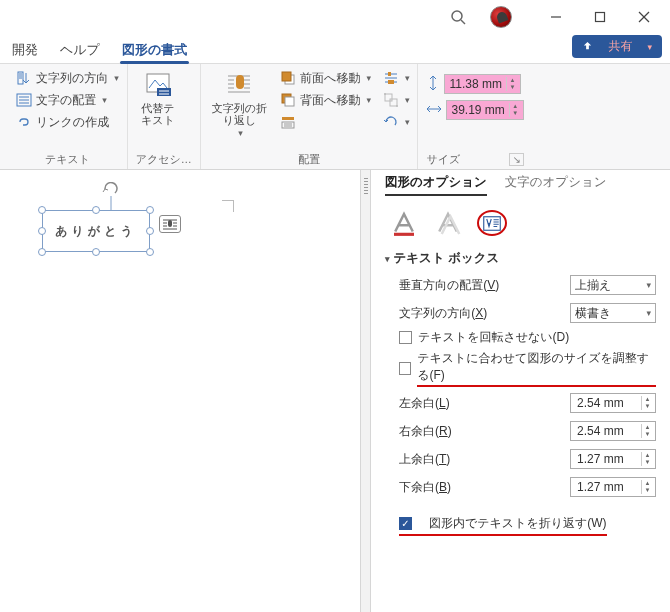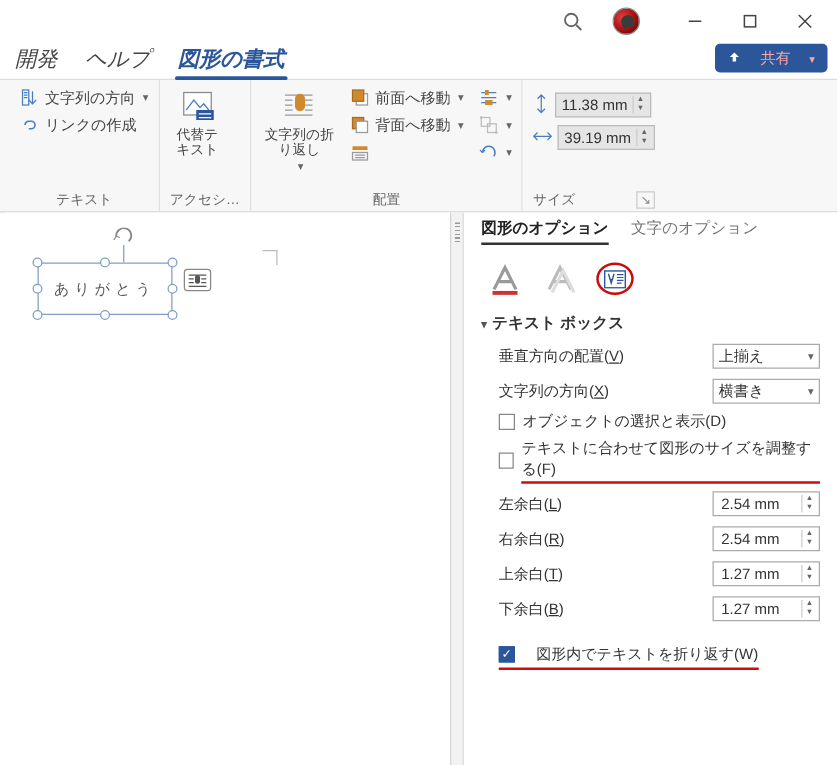--- a/index.html
+++ b/index.html
@@ -6,43 +6,43 @@
   body { width: 670px; height: 612px; background: #fff; font-size: 12px; color: #333; overflow: hidden; position: relative; }
 
   .titlebar { height: 34px; display: flex; justify-content: flex-end; align-items: center; padding: 0 4px; }
   .titlebar .search { width: 16px; height: 16px; margin-right: 24px; }
   .titlebar .avatar { width: 22px; height: 22px; border-radius: 50%; background: radial-gradient(circle at 35% 35%, #e04040 0%, #9e0b0b 60%, #5a0606 100%); margin-right: 22px; border: 1px solid #888; position: relative; }
   .titlebar .avatar::after { content:""; position:absolute; left:6px; top:5px; width:10px; height:10px; background:#3b3b3b; border-radius:50% 50% 0 0; transform: rotate(-20deg);}
   .winbtn { width: 44px; height: 30px; display: inline-flex; align-items: center; justify-content: center; color:#444; }
   .winbtn svg { width: 12px; height: 12px; }
 
   .tabs { height: 30px; display: flex; align-items: flex-end; padding: 0 10px; gap: 18px; border-bottom: 1px solid #ddd; position: relative; }
-  .tab { font-size: 17px; padding: 4px 2px; color: #444; font-style: italic; }
+  .tab { font-size: 13px; padding: 4px 2px; color: #444; }
   .tab.active { color: #2b579a; font-weight: 600; position: relative; }
   .tab.active::after { content:""; position:absolute; left:0; right:0; bottom:-1px; height:3px; background:#2b579a; border-radius:2px; }
   .sharebtn { position: absolute; right: 8px; top: 1px; background:#2b579a; color:#fca5a5; font-size:12px; padding:3px 10px; border-radius:4px; display:flex; align-items:center; gap:15px;}
   .sharebtn svg { width:11px; height:11px; fill:#fff; }
 
   .ribbon { height: 106px; background: #f7f7f8; border-bottom: 1px solid #d6d6d6; display:flex; }
   .ribbon-gap { width: 8px; flex: 0 0 8px; }
   .rgroup { border-right: 1px solid #e1e1e1; padding: 4px 8px 2px 8px; display:flex; flex-direction:column; justify-content:space-between; }
   .rgroup .label { text-align:center; font-size:11px; color:#666; margin-top:2px;}
   .rgroup .body { display:flex; gap:6px; align-items:flex-start; flex:1; }
   .vbtn { display:flex; flex-direction:column; align-items:center; gap:2px; padding:2px 3px; font-size:11px; color:#444; min-width:44px;}
   .vbtn .ic { width:30px; height:30px; display:flex; align-items:center; justify-content:center; }
   .minrow { display:flex; align-items:center; gap:4px; font-size:12px; color:#444; padding:1px 0; height:20px; }
   .minrow .ic { width:16px; height:16px; }
   .drop::after { content:"▾"; font-size:9px; color:#666; margin-left:2px; }
 
-  .numinput { display:flex; align-items:center; background:#e5e5e5; border:1px solid #bbb; height:20px; padding:0 2px 0 4px; gap:4px; }
+  .numinput { display:flex; align-items:center; background:#f9a8d4; border:1px solid #bbb; height:20px; padding:0 2px 0 4px; gap:4px; }
   .numinput .val { font-size:12px; min-width:48px; }
   .spinner { display:flex; flex-direction:column; width:12px; }
   .spinner span { font-size:6px; color:#666; line-height:7px; text-align:center; border-left:1px solid #ccc;}
 
-  .workspace { position:absolute; top:170px; left:4px; width:360px; height:442px; background:#fff; border-top:0; }
+  .workspace { position:absolute; top:170px; left:16px; width:360px; height:442px; background:#fff; border-top:0;font-weight:bold; }
   .canvas { position:absolute; left:26px; top:40px; }
   .rot-handle { position:absolute; left:60px; top:-28px; }
   .shapebox { position:relative; width:108px; height:42px; border:1px solid #7f9ec7; background:#fff; display:flex; align-items:center; justify-content:center; }
   .shapebox .txt { font-size:12px; color:#555; letter-spacing:4px; }
   .handle { position:absolute; width:8px; height:8px; background:#fff; border:1px solid #7f9ec7; border-radius:50%; }
   .h-nw{left:-5px;top:-5px;} .h-n{left:50%;top:-5px;margin-left:-4px;} .h-ne{right:-5px;top:-5px;}
   .h-w{left:-5px;top:50%;margin-top:-4px;} .h-e{right:-5px;top:50%;margin-top:-4px;}
   .h-sw{left:-5px;bottom:-5px;} .h-s{left:50%;bottom:-5px;margin-left:-4px;} .h-se{right:-5px;bottom:-5px;}
   .layout-badge { position:absolute; right:-32px; top:4px; width:22px; height:18px; border:1px solid #888; border-radius:3px; display:flex; align-items:center; justify-content:center; background:#fff;}
   .layout-badge svg { width:16px; height:12px;}
@@ -131,20 +131,27 @@
   <div class="rgroup">
     <div class="body" style="flex-direction:column; gap:2px;">
       <div class="minrow drop">
         <span class="ic"><svg viewBox="0 0 16 16">
               <rect x="2" y="2" width="5" height="12" fill="none" stroke="#4a7fbf"></rect>
               <path d="M3 4h3M3 6h3M3 8h3" stroke="#4a7fbf"></path>
               <path d="M10 3v10l3-3M10 13l-3-3" fill="none" stroke="#4a7fbf"></path>
             </svg></span>
         <span>文字列の方向</span>
       </div>
+      <div class="minrow drop">
+        <span class="ic"><svg viewBox="0 0 16 16">
+              <rect x="1" y="2" width="14" height="12" fill="none" stroke="#4a7fbf"></rect>
+              <path d="M3 5h10M3 8h10M3 11h10" stroke="#4a7fbf"></path>
+            </svg></span>
+        <span>文字の配置</span>
+      </div>
       <div class="minrow">
         <span class="ic"><svg viewBox="0 0 16 16">
               <path d="M4 8a3 3 0 013-3h2a3 3 0 010 6H7" fill="none" stroke="#4a7fbf" stroke-width="1.3"></path>
             </svg></span>
         <span>リンクの作成</span>
       </div>
     </div>
     <div class="label">テキスト</div>
   </div>
 
@@ -337,21 +344,21 @@
     </div>
     <div class="field-row">
       <span class="lbl"><span>文字列の方向</span>(<span class="accel">X</span>)</span>
       <div class="combo">
           <span>横書き</span>
           <span class="dd">▾</span>
         </div>
     </div>
     <div class="chk-row">
       <span class="chkbox"></span>
-      <span><span>オブジェクトの選択と表示</span>(<span class="accel">D</span>)</span>
+      <span><span>テキストを回転させない</span>(<span class="accel">D</span>)</span>
     </div>
     <div class="chk-row">
       <span class="chkbox"></span>
       <span class="red-underline"><span>テキストに合わせて図形のサイズを調整する</span>(<span class="accel">F</span>)</span>
     </div>
 
     <div class="field-row">
       <span class="lbl"><span>左余白</span>(<span class="accel">L</span>)</span>
       <div class="numfield">
           <span>2.54 mm</span>

